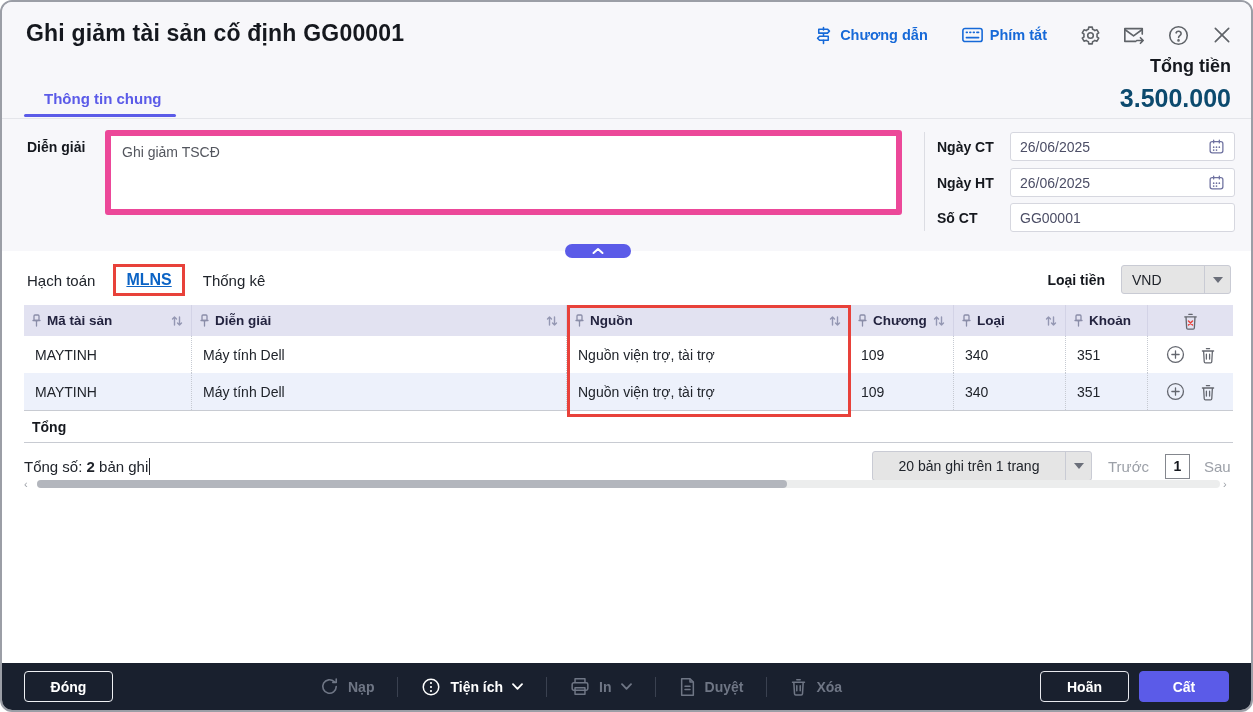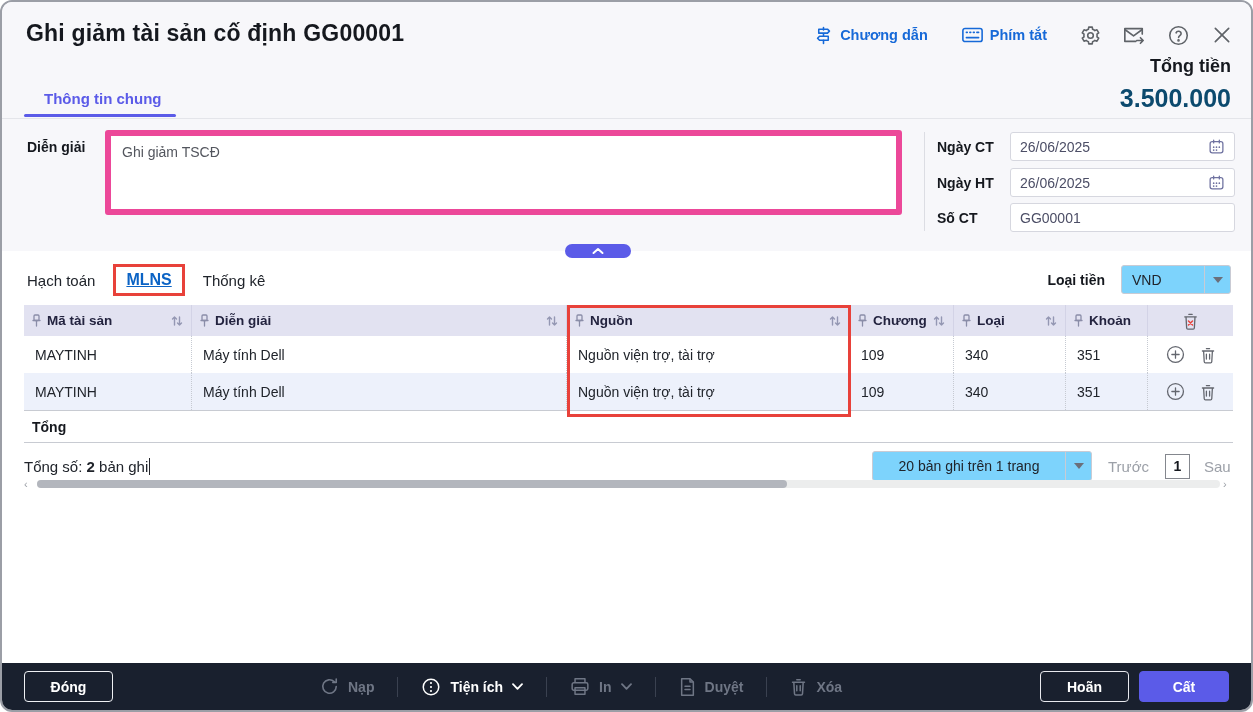--- a/index.html
+++ b/index.html
@@ -28,21 +28,21 @@
   .field .cal { margin-left:auto; color:#6f72a0; display:flex; cursor:pointer; }
   .collapse-pill { position:absolute; left:563px; top:242px; width:66px; height:14px; background:#5b5be8; border-radius:8px; display:flex; align-items:center; justify-content:center; cursor:pointer; z-index:5; color:#fff; }
 
   
   .subtabs { position:absolute; left:25px; top:258px; height:40px; display:flex; align-items:center; }
   .subtab { font-size:15px; color:#20242b; cursor:pointer; }
   .redbox-mlns { border:3px solid #e8413a; padding:4px 10px; margin:0 18px 0 18px; }
   .mlns { font-size:16px; font-weight:700; color:#0b63c5; text-decoration:underline; cursor:pointer; }
   .currency-wrap { position:absolute; right:20px; top:263px; display:flex; align-items:center; gap:16px; }
   .currency-label { font-size:14px; font-weight:700; color:#15181e; }
-  .select { display:flex; align-items:center; height:29px; background:#7dd3fc; border:1px solid #c9cbd4; border-radius:3px; cursor:pointer; }
+  .select { display:flex; align-items:center; height:29px; background:#e5e5e5; border:1px solid #c9cbd4; border-radius:3px; cursor:pointer; }
   .select .sel-text { padding:0 10px; font-size:14px; color:#20242b; }
   .select .sel-arrow { width:26px; align-self:stretch; border-left:1px solid #c9cbd4; display:flex; align-items:center; justify-content:center; color:#6b6f7a; }
   .currency-select { width:110px; }
   .currency-select .sel-text { flex:1; }
 
   
   .grid { position:absolute; left:22px; top:303px; width:1209px; font-size:14px; }
   .grow { display:flex; }
   .ghead { background:#e2e2f1; height:31px; }
   .ghead .cell { display:flex; align-items:center; gap:6px; padding:0 8px; font-size:13.5px; font-weight:700; color:#23233f; border-right:1px solid #d3d3e6; cursor:pointer; }

